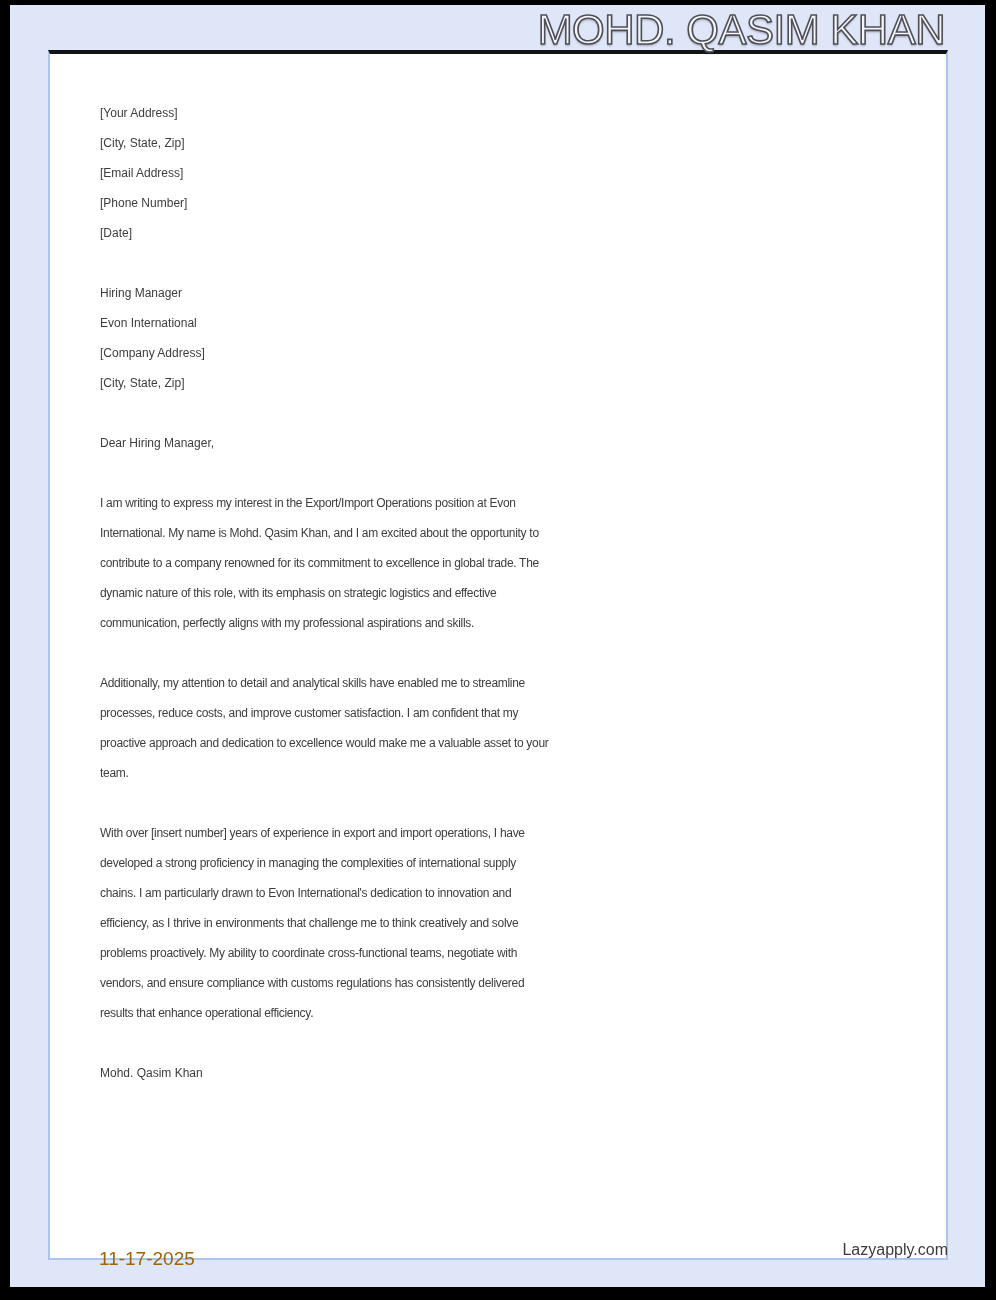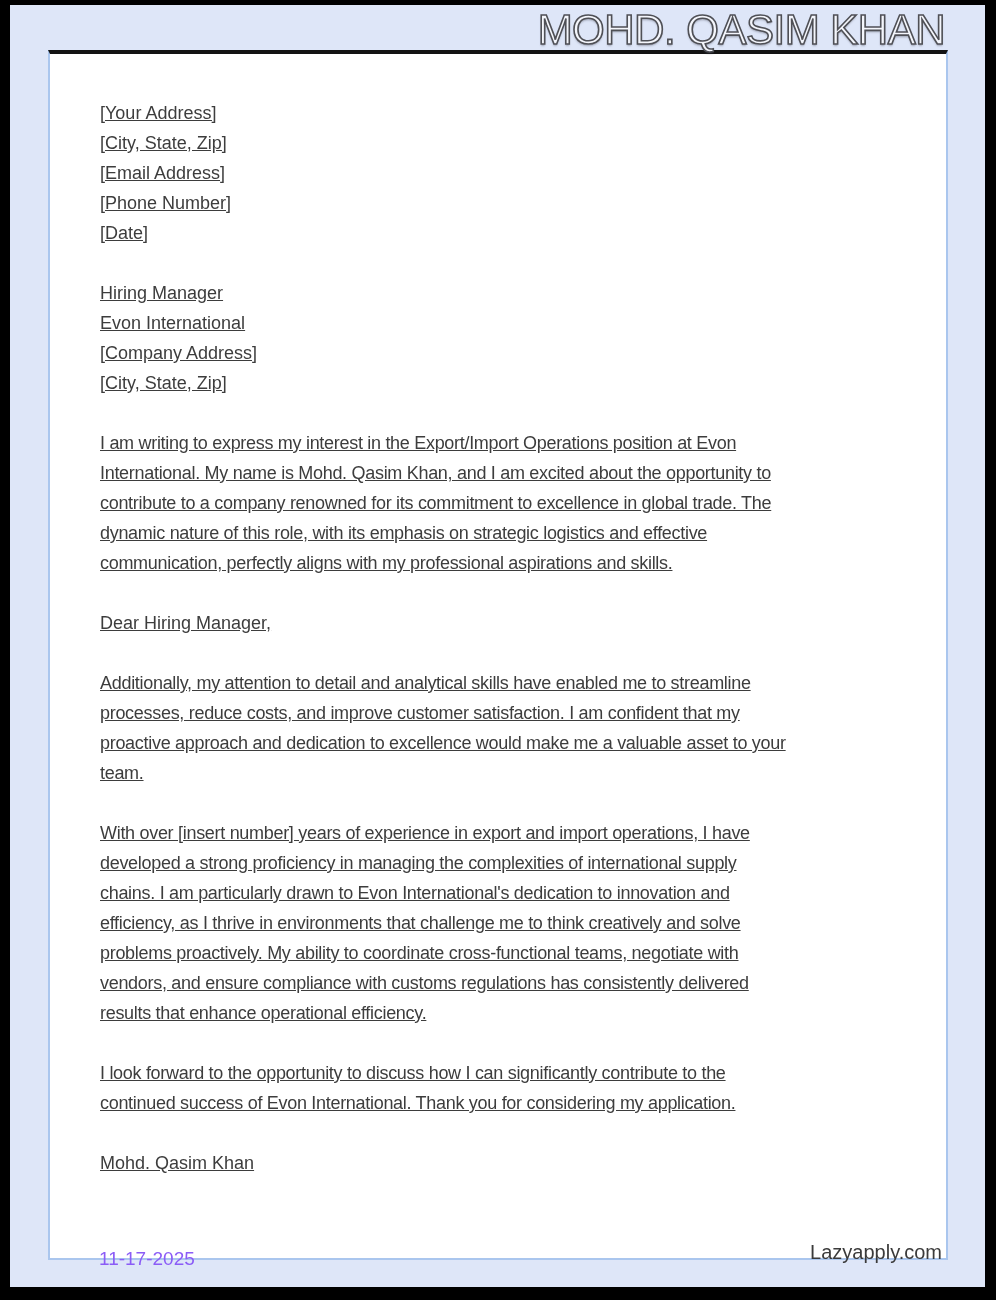--- a/index.html
+++ b/index.html
@@ -52,49 +52,48 @@
     border-bottom: 2px solid #aac6ee;
     z-index: 1;
   }
 
   
   .letter {
     position: absolute;
     left: 100px;
     top: 98px;
     width: 800px;
-    font-size: 18px;
+    font-size: 12px;
     line-height: 30px;
     color: #3d3d3d;
     z-index: 2;
-    text-decoration: underline;
   }
   .block {
     margin: 0 0 30px 0;
     white-space: pre;
   }
   .para { letter-spacing: -0.3px; }
   .block:last-child { margin-bottom: 0; }
 
   
   .footer-date {
     position: absolute;
     left: 99px;
     top: 1248px;
     font-size: 19px;
-    color: #8b5cf6;
+    color: #a16207;
     z-index: 4;
   }
 
   
   .brand {
     position: absolute;
-    right: 54px;
+    right: 48px;
     top: 1241px;
-    font-size: 20px;
+    font-size: 16px;
     color: #3b3b3b;
     z-index: 4;
   }
 </style>
 </head>
 <body>
 
 <div class="page-bg"></div>
 
 <div class="header-name">MOHD. QASIM KHAN</div>
@@ -106,43 +105,41 @@
 [City, State, Zip]
 [Email Address]
 [Phone Number]
 [Date]</div>
 
   <div class="block">Hiring Manager
 Evon International
 [Company Address]
 [City, State, Zip]</div>
 
+  <div class="block">Dear Hiring Manager,</div>
+
   <div class="block para">I am writing to express my interest in the Export/Import Operations position at Evon
 International. My name is Mohd. Qasim Khan, and I am excited about the opportunity to
 contribute to a company renowned for its commitment to excellence in global trade. The
 dynamic nature of this role, with its emphasis on strategic logistics and effective
 communication, perfectly aligns with my professional aspirations and skills.</div>
-
-  <div class="block">Dear Hiring Manager,</div>
 
   <div class="block para">Additionally, my attention to detail and analytical skills have enabled me to streamline
 processes, reduce costs, and improve customer satisfaction. I am confident that my
 proactive approach and dedication to excellence would make me a valuable asset to your
 team.</div>
 
   <div class="block para">With over [insert number] years of experience in export and import operations, I have
 developed a strong proficiency in managing the complexities of international supply
 chains. I am particularly drawn to Evon International's dedication to innovation and
 efficiency, as I thrive in environments that challenge me to think creatively and solve
 problems proactively. My ability to coordinate cross-functional teams, negotiate with
 vendors, and ensure compliance with customs regulations has consistently delivered
 results that enhance operational efficiency.</div>
 
-  <div class="block para">I look forward to the opportunity to discuss how I can significantly contribute to the
-continued success of Evon International. Thank you for considering my application.</div>
 
 
   <div class="block">Mohd. Qasim Khan</div>
 </div>
 
 <div class="footer-date">11-17-2025</div>
 
 <div class="brand">Lazyapply.com</div>
 
 </body></html>

